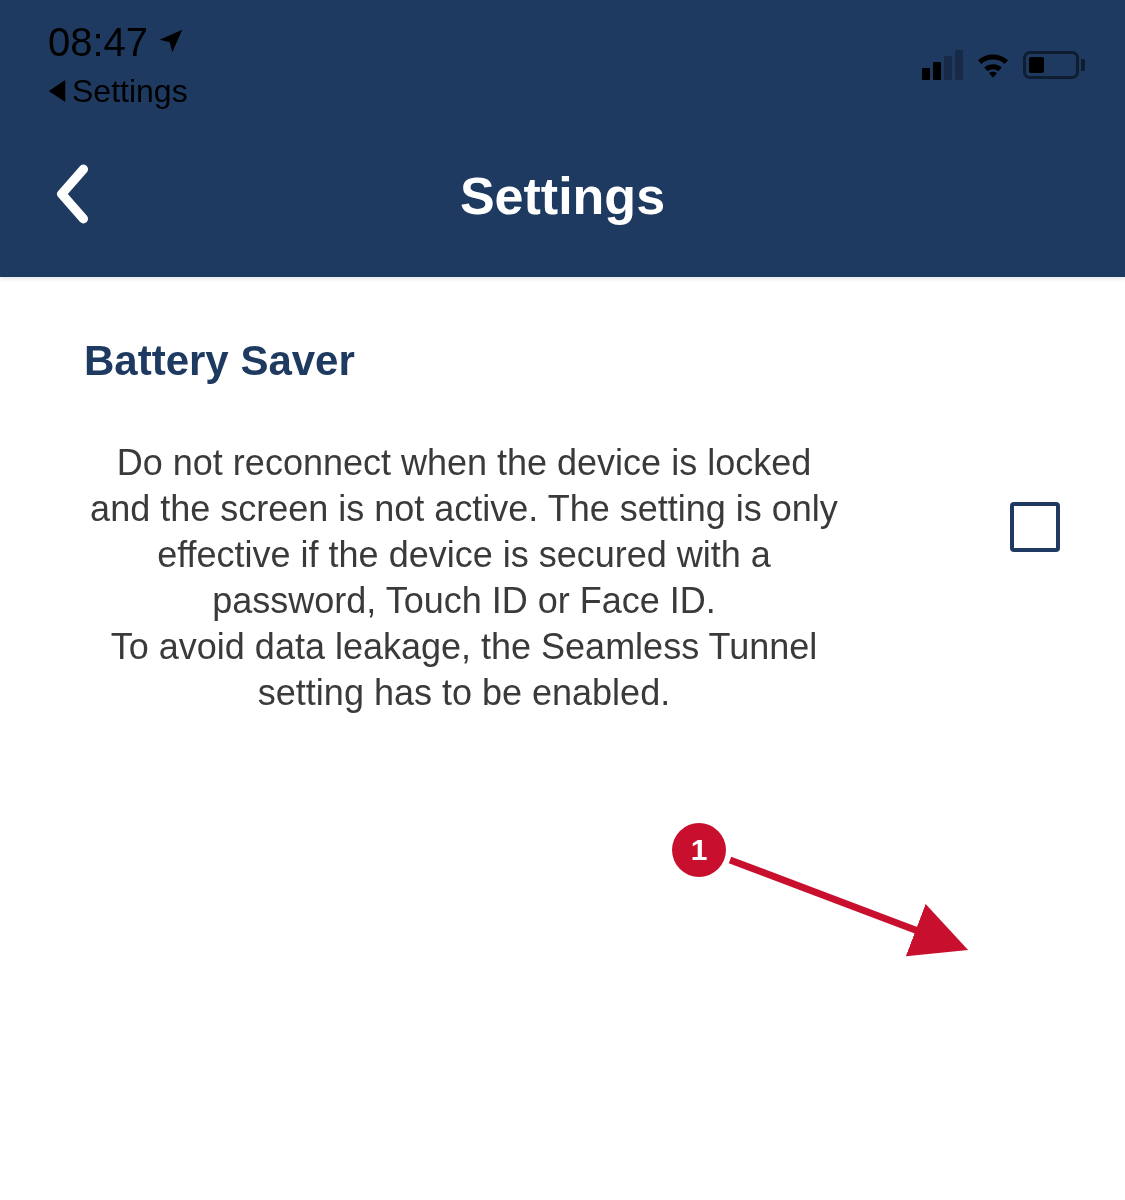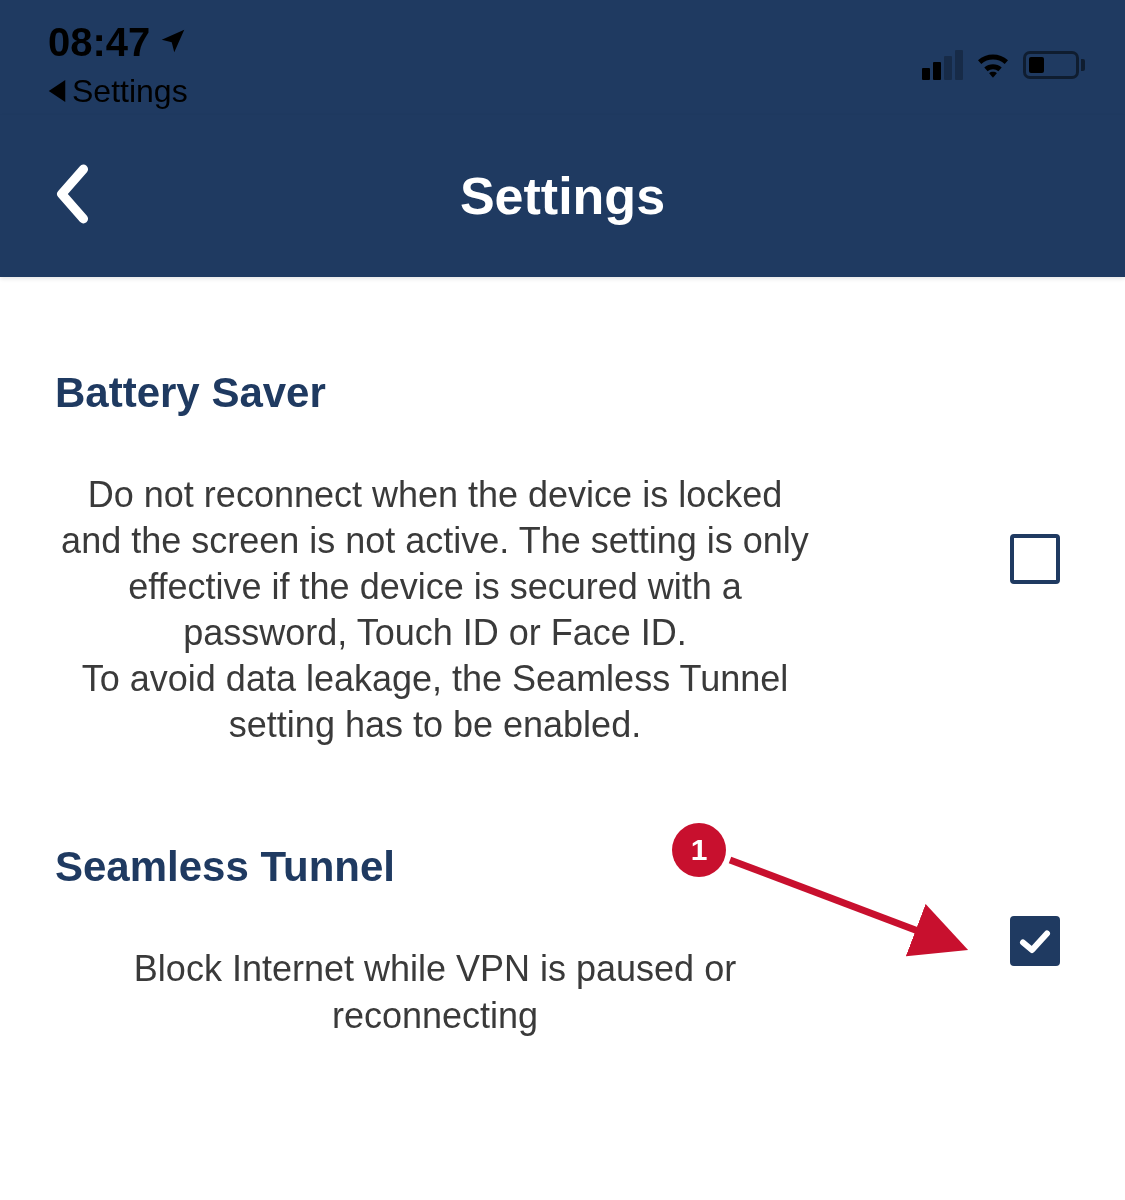--- a/index.html
+++ b/index.html
@@ -16,21 +16,21 @@
     }
     .status-bar {
       background: #1f3a61;
       height: 115px;
       padding: 0 35px 0 48px;
       color: #000;
       position: relative;
     }
     .status-time {
       font-size: 40px;
-      font-weight: 700;
+      font-weight: 400;
       color: #000;
       display: flex;
       align-items: center;
       gap: 8px;
       padding-top: 20px;
     }
     .status-breadcrumb {
       display: flex;
       align-items: center;
       gap: 6px;
@@ -105,21 +105,22 @@
       color: #fff;
     }
     .nav-title {
       flex: 1;
       text-align: center;
       color: #fff;
       font-size: 52px;
       font-weight: 600;
     }
     .content {
-      padding: 92px 55px 0 55px;
+      padding: 60px 55px 0 55px;
+      margin-left: 29px;
     }
     .setting-block {
       display: flex;
       align-items: center;
       gap: 40px;
       margin-bottom: 95px;
     }
     .setting-text {
       flex: 1;
     }
@@ -231,31 +232,20 @@
     <div class="setting-text">
       <div class="setting-title">Battery Saver</div>
       <div class="setting-desc" style="white-space: pre-line;">Do not reconnect when the device is locked and the screen is not active. The setting is only effective if the device is secured with a password, Touch ID or Face ID.
 To avoid data leakage, the Seamless Tunnel setting has to be enabled.</div>
     </div>
     <div class="checkbox">
       
     </div>
   </div>
 
-  <div class="setting-block" style="position:relative;">
-    <div class="setting-text">
-      <div class="setting-title">Seamless Tunnel</div>
-      <div class="setting-desc">Block Internet while VPN is paused or reconnecting</div>
-    </div>
-    <div class="checkbox checked">
-      <svg width="36" height="36" viewBox="0 0 24 24">
-          <path fill="none" stroke="#fff" stroke-width="4" stroke-linecap="round" stroke-linejoin="round" d="M4 13 L10 18 L20 7"></path>
-        </svg>
-    </div>
-  </div>
 
 </div>
 
 <div class="annotation" style="left:672px; top:823px;">
   <div class="annotation-badge">1</div>
 </div>
 <svg class="annotation" style="left:720px; top:850px;" width="280" height="120">
   <defs>
     <marker id="arrowhead" markerWidth="8" markerHeight="8" refX="6" refY="4" orient="auto">
       <path d="M0,0 L8,4 L0,8 Z" fill="#c8102e"></path>

